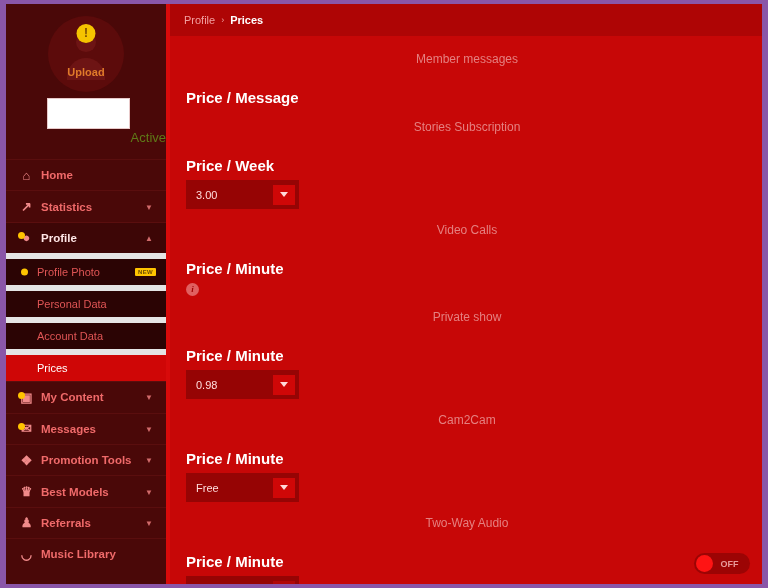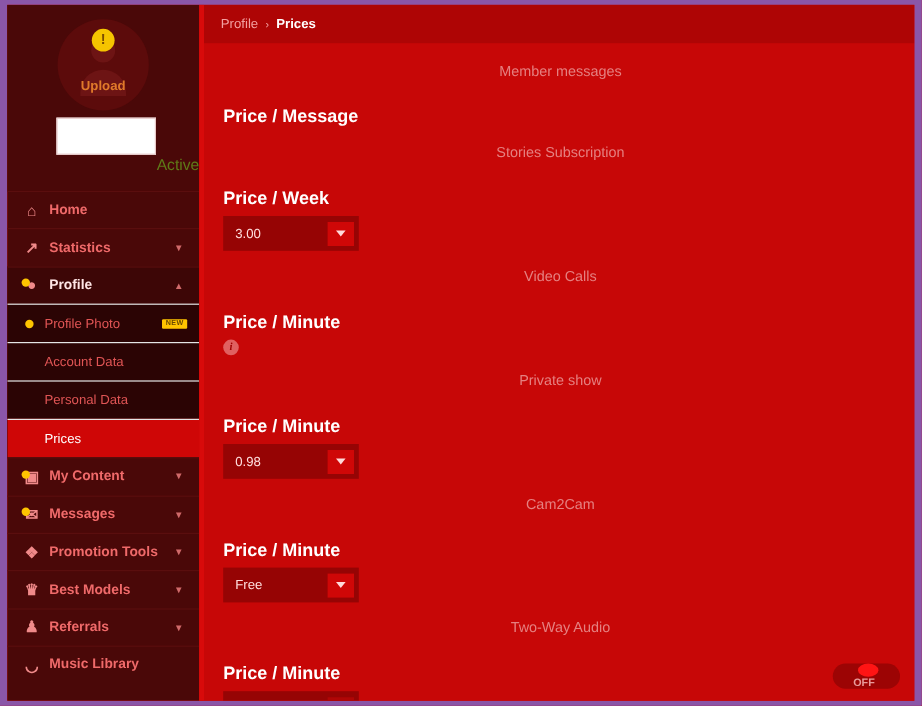--- a/index.html
+++ b/index.html
@@ -146,21 +146,21 @@
 
   .submenu { list-style: none; background: #2b0404; }
   .sub-item {
     position: relative;
     height: 32px;
     display: flex;
     align-items: center;
     padding-left: 31px;
     font-size: 11px;
     color: #e05555;
-    border-top: 1px solid #e5e5e5;
+    border-top: 6px solid #e5e5e5;
     cursor: pointer;
   }
   .sub-item.active {
     background: #cf0606;
     color: #ffffff;
   }
   .sub-dot {
     position: absolute;
     left: 15px; top: 50%;
     transform: translateY(-50%);
@@ -280,21 +280,20 @@
   
   #toggle-wrap {
     position: absolute;
     right: 12px; bottom: 10px;
     width: 56px; height: 21px;
     border-radius: 11px;
     background: #9c0404;
     display: flex;
     align-items: center;
     cursor: pointer;
-    flex-direction: column;
   }
   #toggle-knob {
     width: 17px; height: 17px;
     border-radius: 50%;
     background: #ff1414;
     margin-left: 2px;
   }
   #toggle-label {
     flex: 1 1 auto;
     text-align: center;
@@ -339,24 +338,24 @@
           <span class="lbl">Profile</span>
           <span class="caret">▲</span>
         </li>
         <ul class="submenu">
           <li class="sub-item">
             <span class="sub-dot"></span>
             <span>Profile Photo</span>
             <span class="new-badge">NEW</span>
           </li>
           <li class="sub-item">
-            <span>Account Data</span>
+            <span>Personal Data</span>
           </li>
           <li class="sub-item">
-            <span>Personal Data</span>
+            <span>Account Data</span>
           </li>
           <li class="sub-item active">
             <span>Prices</span>
           </li>
         </ul>
         <li class="nav-item">
           <span class="ico">▣<span class="dot-badge"></span></span>
           <span class="lbl">My Content</span>
           <span class="caret">▼</span>
         </li>

